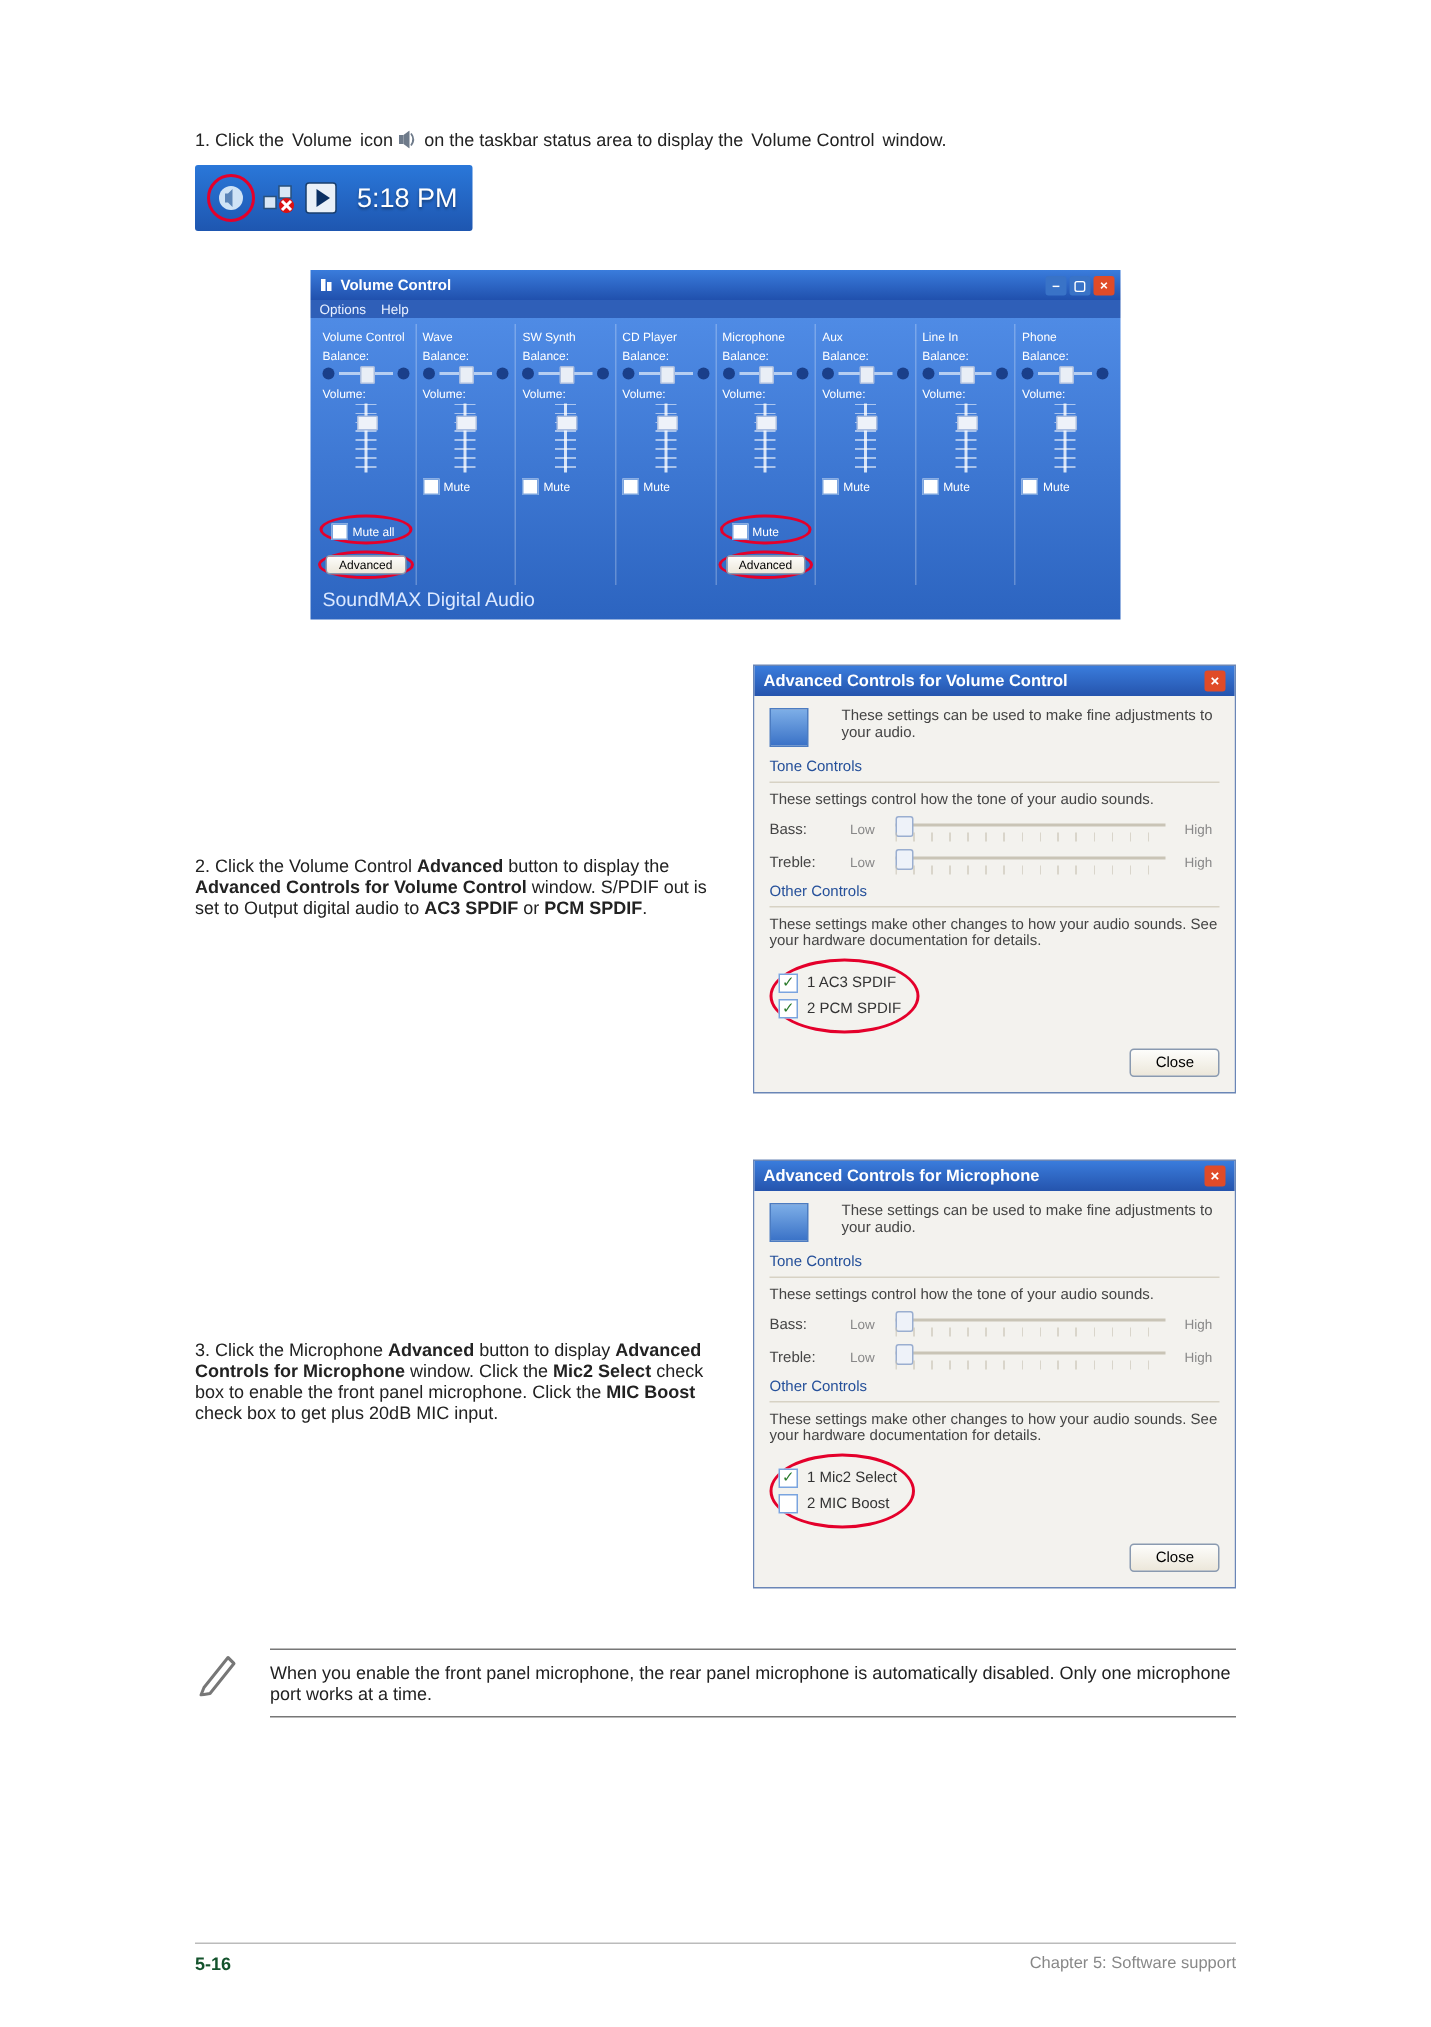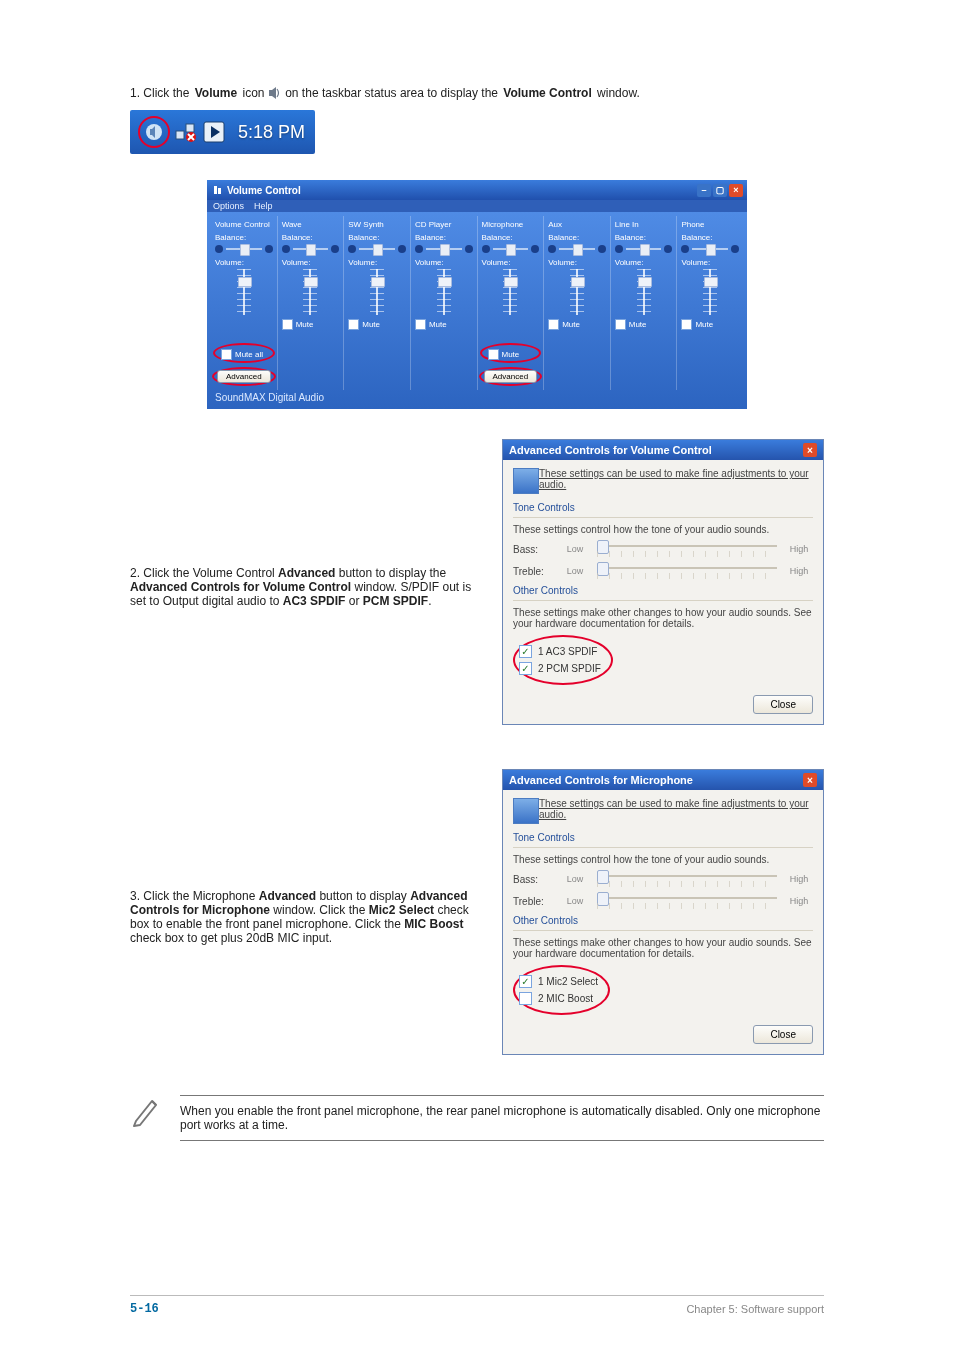--- a/index.html
+++ b/index.html
@@ -11,21 +11,21 @@
     width: 954px;
   }
   .page {
     padding: 80px 130px 20px 130px;
     position: relative;
     min-height: 1350px;
     box-sizing: border-box;
   }
   
   .num-line { margin: 6px 0; }
-  .num-line b { font-weight: bold; margin: 0 2px; }
+  .num-line b { font-weight: normal; margin: 0 2px; }
   
   .taskbar-wrap {
     display: flex; justify-content: flex-start;
     margin: 10px 0 26px 0;
   }
   .taskbar {
     display: flex; align-items: center;
     background: linear-gradient(#2a77d9, #1e56b0);
     height: 44px; padding: 0 10px 0 8px;
     border-radius: 2px;
@@ -128,42 +128,42 @@
   .adv-row { margin-top:4px; display:flex; justify-content:center; }
   .btn-xp {
     background:linear-gradient(#fdfdfb,#ece7da);
     border:1px solid #8a9ab0; color:#000;
     font-size:8px; padding:1px 8px; border-radius:3px;
   }
   .red-oval {
     border:2px solid #e4002b; border-radius:50%/50%;
     position:relative;
   }
-  .vc-status { color:#dbe8ff; font-size:10px; padding:2px 4px 0; }
+  .vc-status { color:#dbe8ff; font-size:13px; padding:2px 4px 0; }
   
   .adv-window {
     width: 320px;
     margin: 10px 0 20px auto;
     border:1px solid #6a86b6;
   }
   .adv-title {
     background: linear-gradient(#3a7cdc,#2554ad);
     color:#fff; font-family: Tahoma, Arial;
     font-weight:bold; font-size:11px;
     padding:3px 6px;
     display:flex; justify-content:space-between; align-items:center;
   }
   .adv-close { width:14px; height:14px; background:#e04b28;
     color:#fff; display:flex; align-items:center; justify-content:center;
     font-size:10px; border-radius:2px; }
   .adv-body {
     background:#f3f2ee; padding:8px 10px 10px 10px;
     font-size:10px; color:#444;
   }
-  .adv-info-row { display:flex; gap:0; align-items:flex-start; margin-bottom:8px;text-decoration:underline; }
+  .adv-info-row { display:flex; gap:22px; align-items:flex-start; margin-bottom:8px; }
   .adv-info-row .adv-icon {
     width:24px; height:24px; flex:none;
     background: linear-gradient(#7daee7,#3a72c7);
     border:1px solid #4c7cc1;
   }
   .adv-group-title { color:#25509a; font-size:10px; margin:6px 0 4px; }
   .adv-sep { height:1px; background:#d7d2c4; margin-bottom:6px; }
   .tone-row {
     display:flex; align-items:center; gap:8px;
     margin:6px 0; color:#888;
@@ -208,21 +208,21 @@
   .note-lines .rule { height:1px; background:#777; margin:2px 0 8px 0; }
   .note-lines .txt { font-size:12px; margin:4px 0 8px; }
   .note-icon svg { display:block; }
   
   .page-footer {
     position:absolute; bottom:34px; left:130px; right:130px;
     display:flex; justify-content:space-between;
     align-items:center; border-top:1px solid #bbb; padding-top:6px;
     font-size:11px; color:#666;
   }
-  .page-footer .left b { color:#0369a1; font-size:12px;font-family:Liberation Mono, monospace; }
+  .page-footer .left b { color:#14532d; font-size:12px; }
   .page-footer .right { color:#888; }
   
   .oval-wrap-inline { display:inline-block; padding:2px 4px;margin-top:28px; }
   .col-adv-red { display:inline-block; }
 </style>
 </head>
 <body>
 
 <div class="page">
 

